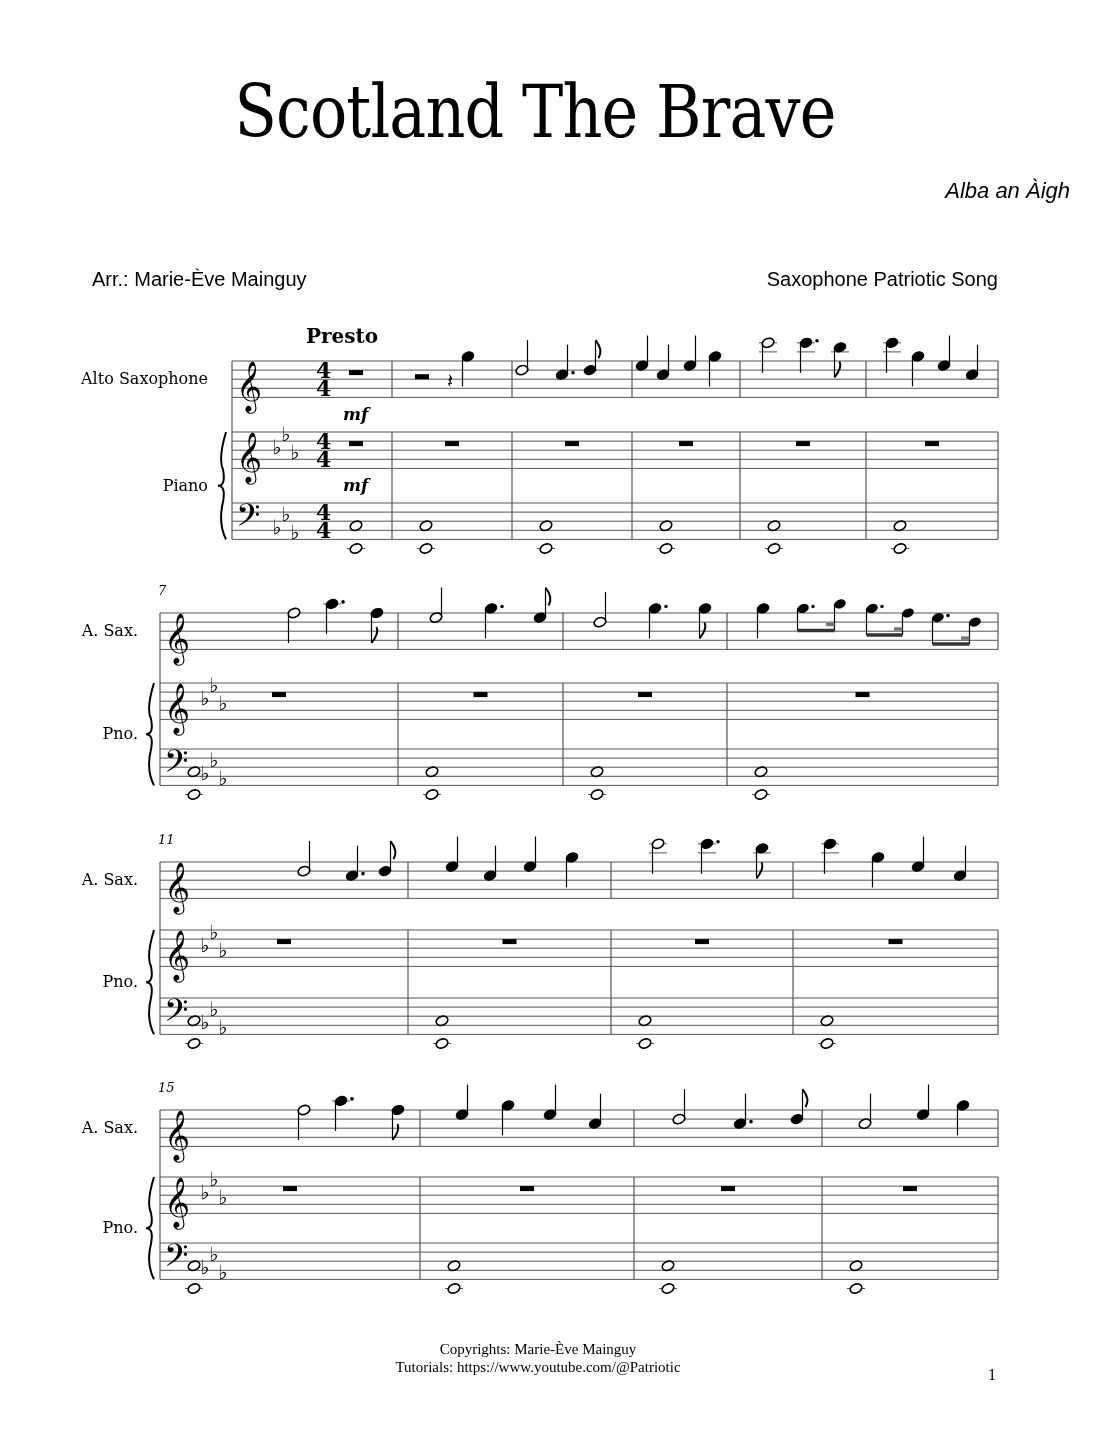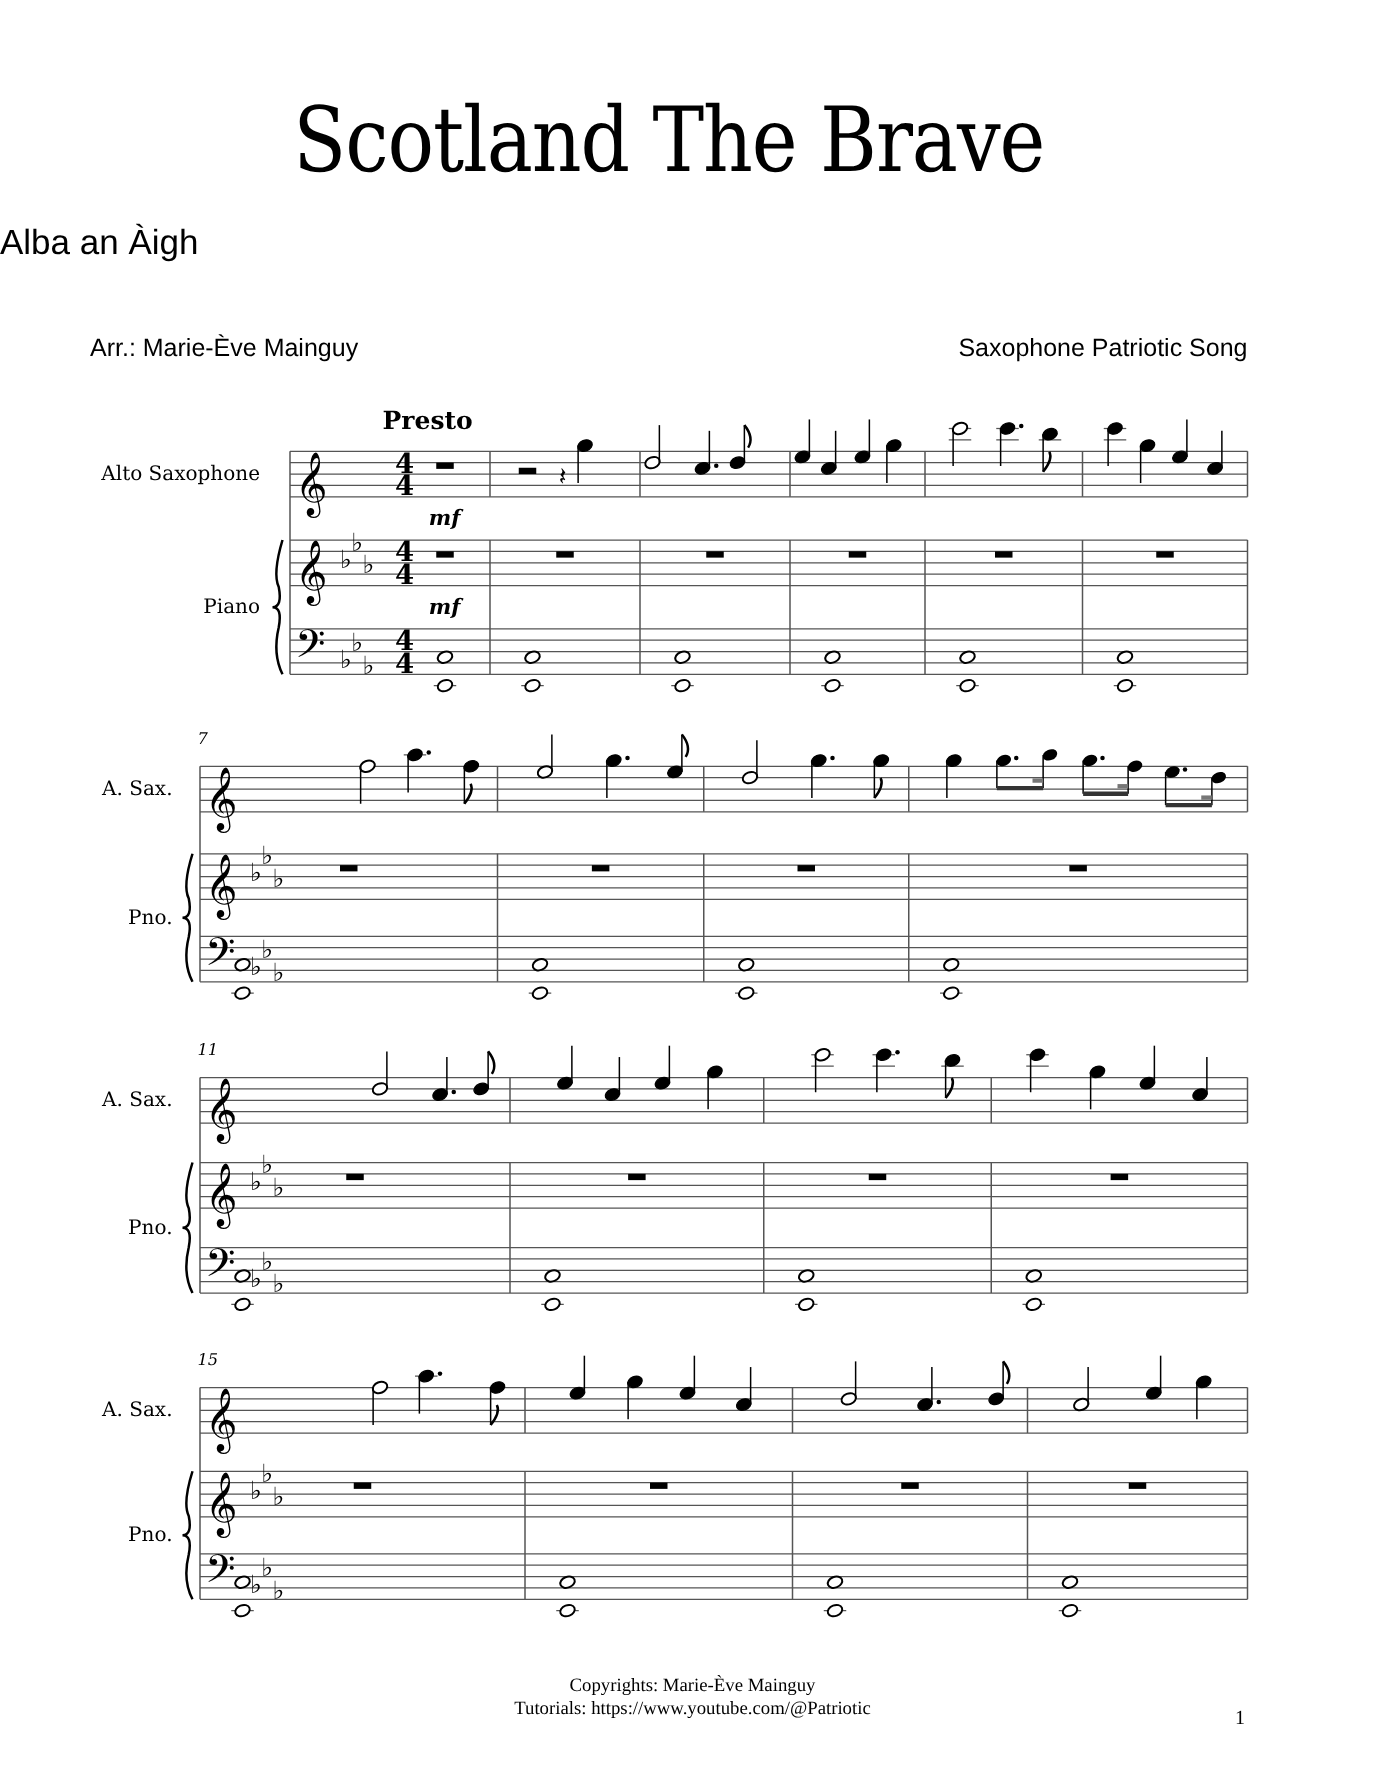--- a/index.html
+++ b/index.html
@@ -1,21 +1,21 @@
 <!DOCTYPE html>
 <html><head>
 <meta charset="utf-8">
 <style>
   html,body{margin:0;padding:0;background:#fff;}
   body{width:1105px;height:1430px;position:relative;overflow:hidden;font-family:"Liberation Serif",serif;color:#000;}
   .title{position:absolute;left:0;width:1070px;top:70px;text-align:center;font-family:"DejaVu Serif",serif;font-size:72px;letter-spacing:-1px;font-weight:normal;transform:scaleX(0.86);transform-origin:center;}
-  .subtitle{position:absolute;left:0;width:1070px;top:178px;text-align:left;font-family:"Liberation Sans",sans-serif;font-size:28px;}
-  .arranger{position:absolute;left:72px;top:268px;font-family:"Liberation Sans",sans-serif;font-size:20px;}
+  .subtitle{position:absolute;left:0;width:1070px;top:178px;text-align:right;font-family:"Liberation Sans",sans-serif;font-size:22px;font-style:italic;}
+  .arranger{position:absolute;left:92px;top:268px;font-family:"Liberation Sans",sans-serif;font-size:20px;}
   .composer{position:absolute;right:107px;top:268px;font-family:"Liberation Sans",sans-serif;font-size:20px;}
-  .footer{position:absolute;left:0;width:1076px;top:1340px;text-align:center;font-family:"Liberation Serif",serif;font-size:15px;line-height:18px;margin-left:16px;}
+  .footer{position:absolute;left:0;width:1076px;top:1340px;text-align:center;font-family:"Liberation Serif",serif;font-size:15px;line-height:18px;}
   .pagenum{position:absolute;left:988px;top:1366px;font-family:"Liberation Serif",serif;font-size:16px;}
   svg#score{position:absolute;left:0;top:0;}
 </style>
 </head>
 <body>
 
 <div class="title">Scotland The Brave</div>
 <div class="subtitle">Alba an Àigh</div>
 <div class="arranger">Arr.: Marie-Ève Mainguy</div>
 <div class="composer">Saxophone Patriotic Song</div>

